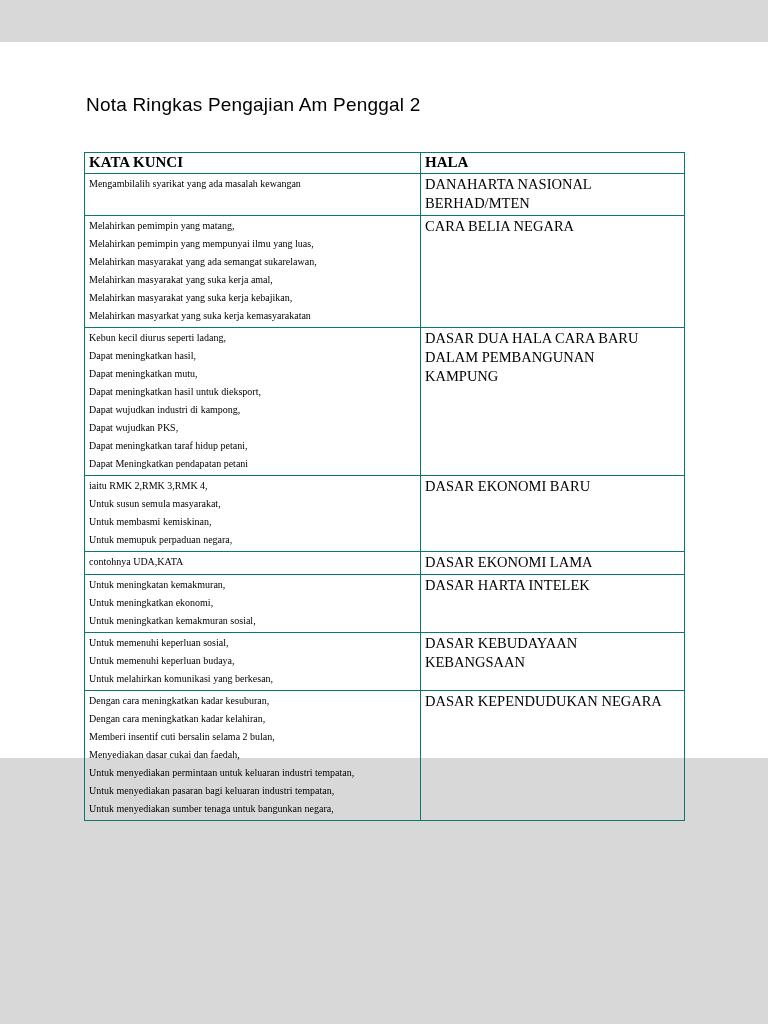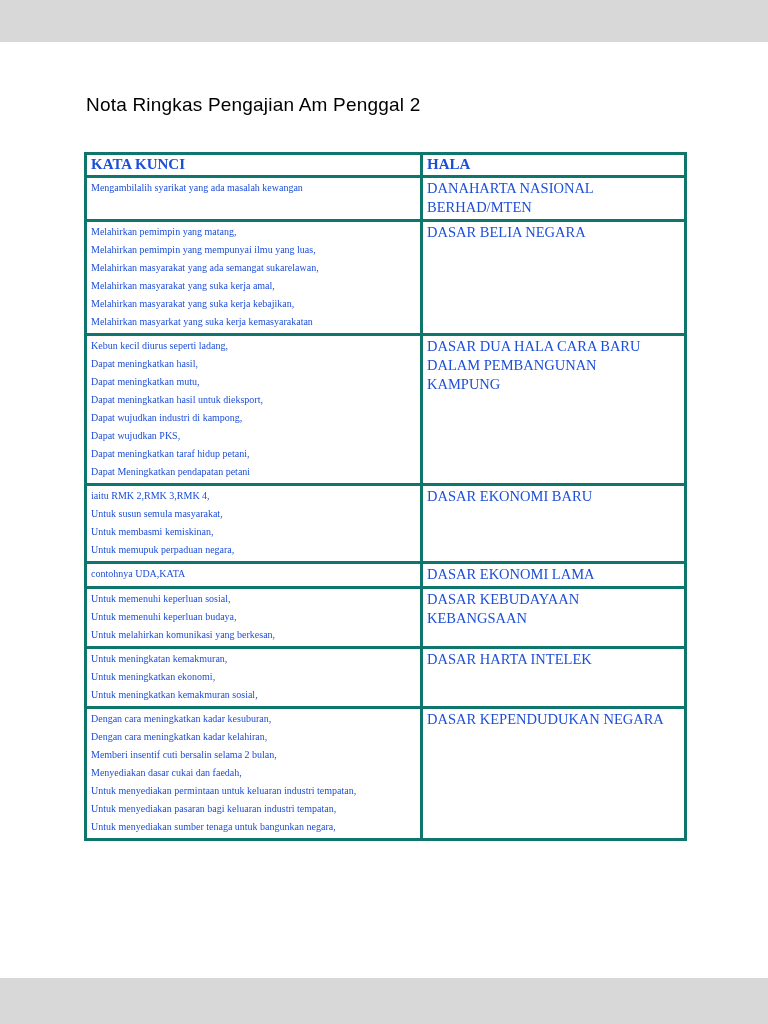--- a/index.html
+++ b/index.html
@@ -14,44 +14,44 @@
     background: #d8d8d8;
     margin: 0 auto;
     overflow: hidden;
     font-family: "Liberation Serif", serif;
   }
   .doc-page {
     position: absolute;
     left: 0;
     top: 42px;
     width: 768px;
-    height: 936px;
+    height: 716px;
     background: #ffffff;
     box-sizing: border-box;
     padding: 52px 84px 0 84px;
   }
   .title {
     font-family: "Liberation Sans", sans-serif;
     font-size: 19px;
     font-weight: 400;
     color: #000000;
     margin: 0 0 36px 2px;
     letter-spacing: 0.2px;
   }
   table.notes {
     border-collapse: collapse;
     width: 600px;
     table-layout: fixed;
   }
   table.notes th,
   table.notes td {
-    border: 3px solid #0f766e;
+    border: 1px solid #0f766e;
     vertical-align: top;
     padding: 1px 4px 2px 4px;
-    color: #1d4ed8;
+    color: #000000;
     box-sizing: border-box;
   }
   table.notes th {
     font-size: 15px;
     font-weight: 700;
     text-align: left;
     font-family: "Liberation Serif", serif;
   }
   td.kk {
     font-size: 10px;
@@ -91,21 +91,21 @@
           <td class="ds">DANAHARTA NASIONAL
 BERHAD/MTEN</td>
         </tr>
         <tr>
           <td class="kk">Melahirkan pemimpin yang matang,
 Melahirkan pemimpin yang mempunyai ilmu yang luas,
 Melahirkan masyarakat yang ada semangat sukarelawan,
 Melahirkan masyarakat yang suka kerja amal,
 Melahirkan masyarakat yang suka kerja kebajikan,
 Melahirkan masyarkat yang suka kerja kemasyarakatan</td>
-          <td class="ds">DASAR BELIA NEGARA</td>
+          <td class="ds">CARA BELIA NEGARA</td>
         </tr>
         <tr>
           <td class="kk">Kebun kecil diurus seperti ladang,
 Dapat meningkatkan hasil,
 Dapat meningkatkan mutu,
 Dapat meningkatkan hasil untuk dieksport,
 Dapat wujudkan industri di kampong,
 Dapat wujudkan PKS,
 Dapat meningkatkan taraf hidup petani,
 Dapat Meningkatkan pendapatan petani</td>
@@ -118,31 +118,31 @@
 Untuk susun semula masyarakat,
 Untuk membasmi kemiskinan,
 Untuk memupuk perpaduan negara,</td>
           <td class="ds">DASAR EKONOMI BARU</td>
         </tr>
         <tr>
           <td class="kk">contohnya UDA,KATA</td>
           <td class="ds">DASAR EKONOMI LAMA</td>
         </tr>
         <tr>
+          <td class="kk">Untuk meningkatan kemakmuran,
+Untuk meningkatkan ekonomi,
+Untuk meningkatkan kemakmuran sosial,</td>
+          <td class="ds">DASAR HARTA INTELEK</td>
+        </tr>
+        <tr>
           <td class="kk">Untuk memenuhi keperluan sosial,
 Untuk memenuhi keperluan budaya,
 Untuk melahirkan komunikasi yang berkesan,</td>
           <td class="ds">DASAR KEBUDAYAAN
 KEBANGSAAN</td>
-        </tr>
-        <tr>
-          <td class="kk">Untuk meningkatan kemakmuran,
-Untuk meningkatkan ekonomi,
-Untuk meningkatkan kemakmuran sosial,</td>
-          <td class="ds">DASAR HARTA INTELEK</td>
         </tr>
         <tr>
           <td class="kk">Dengan cara meningkatkan kadar kesuburan,
 Dengan cara meningkatkan kadar kelahiran,
 Memberi insentif cuti bersalin selama 2 bulan,
 Menyediakan dasar cukai dan faedah,
 Untuk menyediakan permintaan untuk keluaran industri tempatan,
 Untuk menyediakan pasaran bagi keluaran industri tempatan,
 Untuk menyediakan sumber tenaga untuk bangunkan negara,</td>
           <td class="ds">DASAR KEPENDUDUKAN NEGARA</td>

